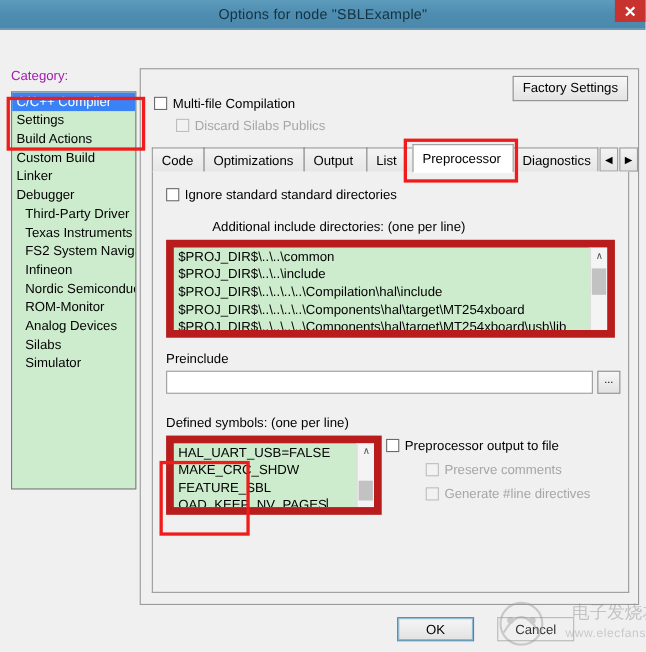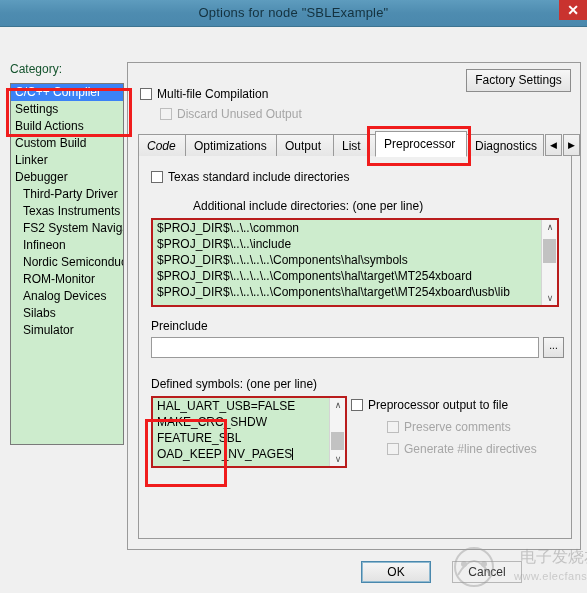--- a/index.html
+++ b/index.html
@@ -46,21 +46,21 @@
     text-align: center;
     font-weight: bold;
     cursor: pointer;
   }
 
   
   .category-label {
     position: absolute;
     left: 10px; top: 62px;
     font-size: 12px;
-    color: #14532d;
+    color: #a21caf;
   }
   .category-box {
     position: absolute;
     left: 10px; top: 83px;
     width: 112px; height: 360px;
     background: #cdeccd;
     border: 1px solid #7a7a7a;
     overflow: hidden;
   }
   .cat-item {
@@ -164,21 +164,21 @@
 
   
   .field-label {
     position: absolute;
     font-size: 12px;
     white-space: nowrap;
   }
   .listbox {
     position: absolute;
     background: #cdeccd;
-    border: 2px solid #b91c1c;
+    border: 7px solid #b91c1c;
     overflow: hidden;
     box-sizing: border-box;
   }
   .listbox .line {
     height: 16px;
     line-height: 16px;
     padding-left: 4px;
     font-size: 12px;
     white-space: nowrap;
   }
@@ -308,46 +308,46 @@
 </div>
 
 <div class="main-panel">
 
   <div class="factory-btn">Factory Settings</div>
 
   <div class="chk-row" style="left:12px; top:24px;">
     <span class="chk"></span><span>Multi-file Compilation</span>
   </div>
   <div class="chk-row" style="left:32px; top:44px;">
-    <span class="chk disabled"></span><span class="lbl-disabled">Discard Unused Output</span>
+    <span class="chk disabled"></span><span class="lbl-disabled">Discard Silabs Publics</span>
   </div>
 
   <div class="tabstrip">
-    <div class="tab" style="left:0px; width:48px;font-style:italic;">Code</div>
+    <div class="tab" style="left:0px; width:48px;">Code</div>
     <div class="tab" style="left:47px; width:92px;">Optimizations</div>
     <div class="tab" style="left:138px; width:58px;">Output</div>
     <div class="tab" style="left:195px; width:43px;">List</div>
     <div class="tab active" style="left:237px; width:92px;">Preprocessor</div>
     <div class="tab" style="left:328px; width:78px;">Diagnostics</div>
     <div class="tab-arrow" style="left:407px;">◀</div>
     <div class="tab-arrow" style="left:425px;">▶</div>
   </div>
 
   <div class="tab-page">
 
     <div class="chk-row" style="left:12px; top:14px;">
-      <span class="chk"></span><span>Texas standard include directories</span>
+      <span class="chk"></span><span>Ignore standard standard directories</span>
     </div>
 
     <div class="field-label" style="left:12px; top:43px;margin-left:42px;">Additional include directories: (one per line)</div>
 
     <div class="listbox" style="left:12px; top:62px; width:408px; height:89px;">
       <div class="line">$PROJ_DIR$\..\..\common</div>
       <div class="line">$PROJ_DIR$\..\..\include</div>
-      <div class="line">$PROJ_DIR$\..\..\..\..\Components\hal\symbols</div>
+      <div class="line">$PROJ_DIR$\..\..\..\..\Compilation\hal\include</div>
       <div class="line">$PROJ_DIR$\..\..\..\..\Components\hal\target\MT254xboard</div>
       <div class="line">$PROJ_DIR$\..\..\..\..\Components\hal\target\MT254xboard\usb\lib</div>
       <div class="vscroll" style="right:0; top:0; height:87px;">
         <div class="arrow">∧</div>
         <div class="thumb" style="top:19px; height:24px;"></div>
         <div class="arrow down">∨</div>
       </div>
     </div>
 
     <div class="field-label" style="left:12px; top:163px;">Preinclude</div>

